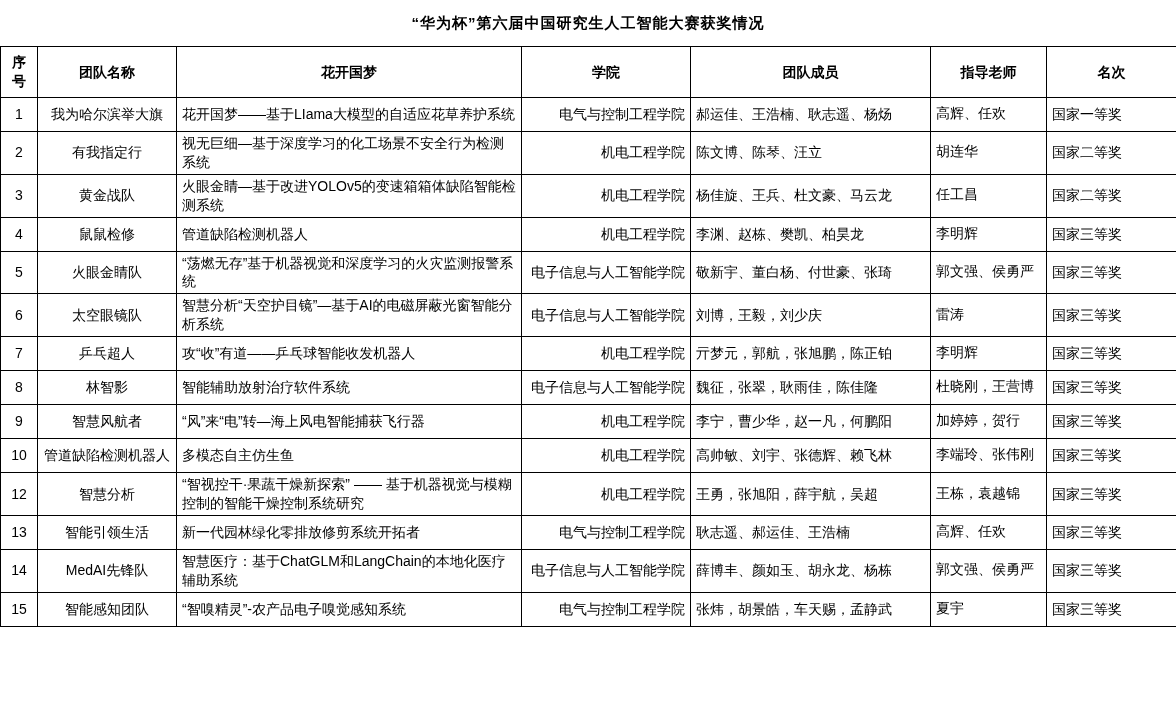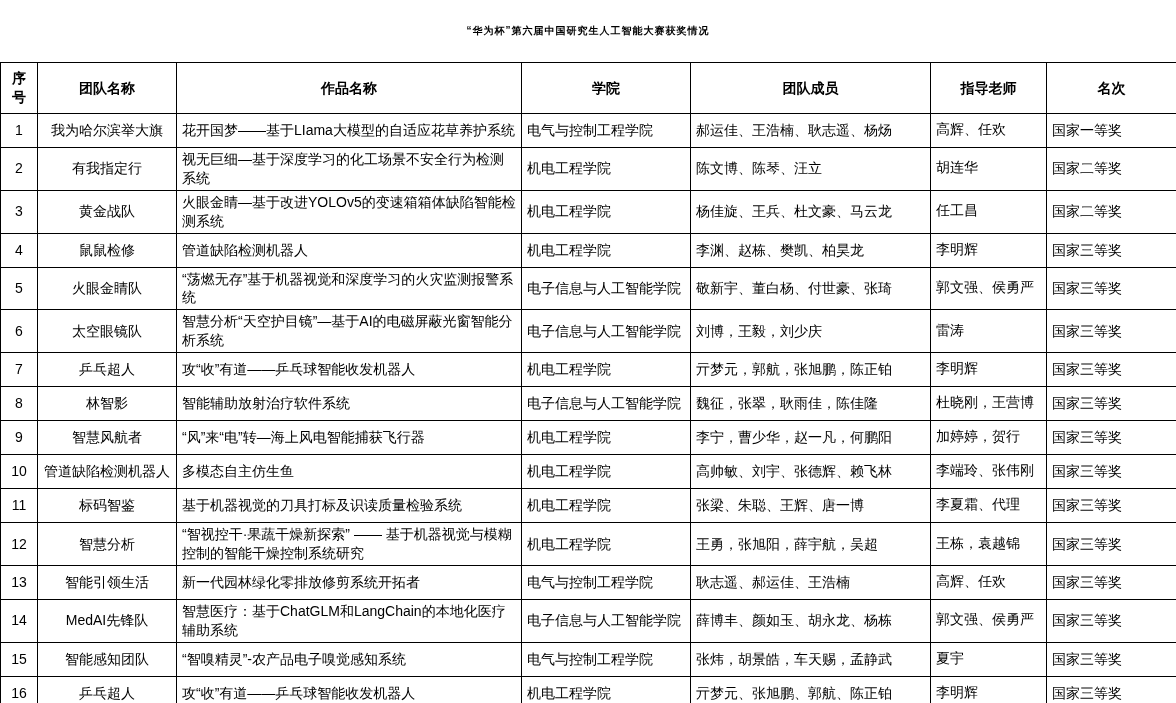--- a/index.html
+++ b/index.html
@@ -14,24 +14,24 @@
     height: 703px;
     background: #ffffff;
     overflow: hidden;
     box-sizing: border-box;
   }
   .doc-title {
     height: 46px;
     display: flex;
     align-items: center;
     justify-content: center;
-    font-size: 10px;
+    font-size: 15px;
     font-weight: bold;
     letter-spacing: 1px;
-    margin: 8px;
+    margin: 0;
   }
   table.awards {
     width: 1176px;
     border-collapse: collapse;
     table-layout: fixed;
     font-size: 14px;
   }
   table.awards th,
   table.awards td {
     border: 1px solid #000000;
@@ -44,21 +44,21 @@
   table.awards th {
     height: 51px;
     font-size: 14px;
     font-weight: bold;
     text-align: center;
   }
   table.awards td { height: 34px; }
   .c-no      { text-align: center; }
   .c-team    { text-align: center; }
   .c-work    { text-align: left; }
-  .c-college { text-align: left; }
+  .c-college { text-align: right; }
   .c-members  { text-align: left; }
   .c-advisors { text-align: left; font-family: Liberation Serif, serif; }
   .c-rank     { text-align: left; }
 </style>
 </head>
 <body>
 
 <div class="page">
   <div class="doc-title">“华为杯”第六届中国研究生人工智能大赛获奖情况</div>
 
@@ -69,21 +69,21 @@
       <col style="width:345px">
       <col style="width:169px">
       <col style="width:240px">
       <col style="width:116px">
       <col style="width:130px">
     </colgroup>
     <thead>
       <tr>
         <th>序号</th>
         <th>团队名称</th>
-        <th>作品名称</th>
+        <th>花开国梦</th>
         <th>学院</th>
         <th>团队成员</th>
         <th>指导老师</th>
         <th>名次</th>
       </tr>
     </thead>
     <tbody>
         <tr>
     <td class="c-no">1</td>
     <td class="c-team">我为哈尔滨举大旗</td>
@@ -168,29 +168,20 @@
         <tr>
     <td class="c-no">10</td>
     <td class="c-team">管道缺陷检测机器人</td>
     <td class="c-work">多模态自主仿生鱼</td>
     <td class="c-college">机电工程学院</td>
     <td class="c-members">高帅敏、刘宇、张德辉、赖飞林</td>
     <td class="c-advisors">李端玲、张伟刚</td>
     <td class="c-rank">国家三等奖</td>
   </tr>
         <tr>
-    <td class="c-no">11</td>
-    <td class="c-team">标码智鉴</td>
-    <td class="c-work">基于机器视觉的刀具打标及识读质量检验系统</td>
-    <td class="c-college">机电工程学院</td>
-    <td class="c-members">张梁、朱聪、王辉、唐一博</td>
-    <td class="c-advisors">李夏霜、代理</td>
-    <td class="c-rank">国家三等奖</td>
-  </tr>
-        <tr>
     <td class="c-no">12</td>
     <td class="c-team">智慧分析</td>
     <td class="c-work">“智视控干·果蔬干燥新探索” —— 基于机器视觉与模糊控制的智能干燥控制系统研究</td>
     <td class="c-college">机电工程学院</td>
     <td class="c-members">王勇，张旭阳，薛宇航，吴超</td>
     <td class="c-advisors">王栋，袁越锦</td>
     <td class="c-rank">国家三等奖</td>
   </tr>
         <tr>
     <td class="c-no">13</td>
@@ -212,24 +203,15 @@
   </tr>
         <tr>
     <td class="c-no">15</td>
     <td class="c-team">智能感知团队</td>
     <td class="c-work">“智嗅精灵”-农产品电子嗅觉感知系统</td>
     <td class="c-college">电气与控制工程学院</td>
     <td class="c-members">张炜，胡景皓，车天赐，孟静武</td>
     <td class="c-advisors">夏宇</td>
     <td class="c-rank">国家三等奖</td>
   </tr>
-        <tr>
-    <td class="c-no">16</td>
-    <td class="c-team">乒乓超人</td>
-    <td class="c-work">攻“收”有道——乒乓球智能收发机器人</td>
-    <td class="c-college">机电工程学院</td>
-    <td class="c-members">亓梦元、张旭鹏、郭航、陈正铂</td>
-    <td class="c-advisors">李明辉</td>
-    <td class="c-rank">国家三等奖</td>
-  </tr>
       </tbody>
   </table>
 </div>
 
 </body></html>

